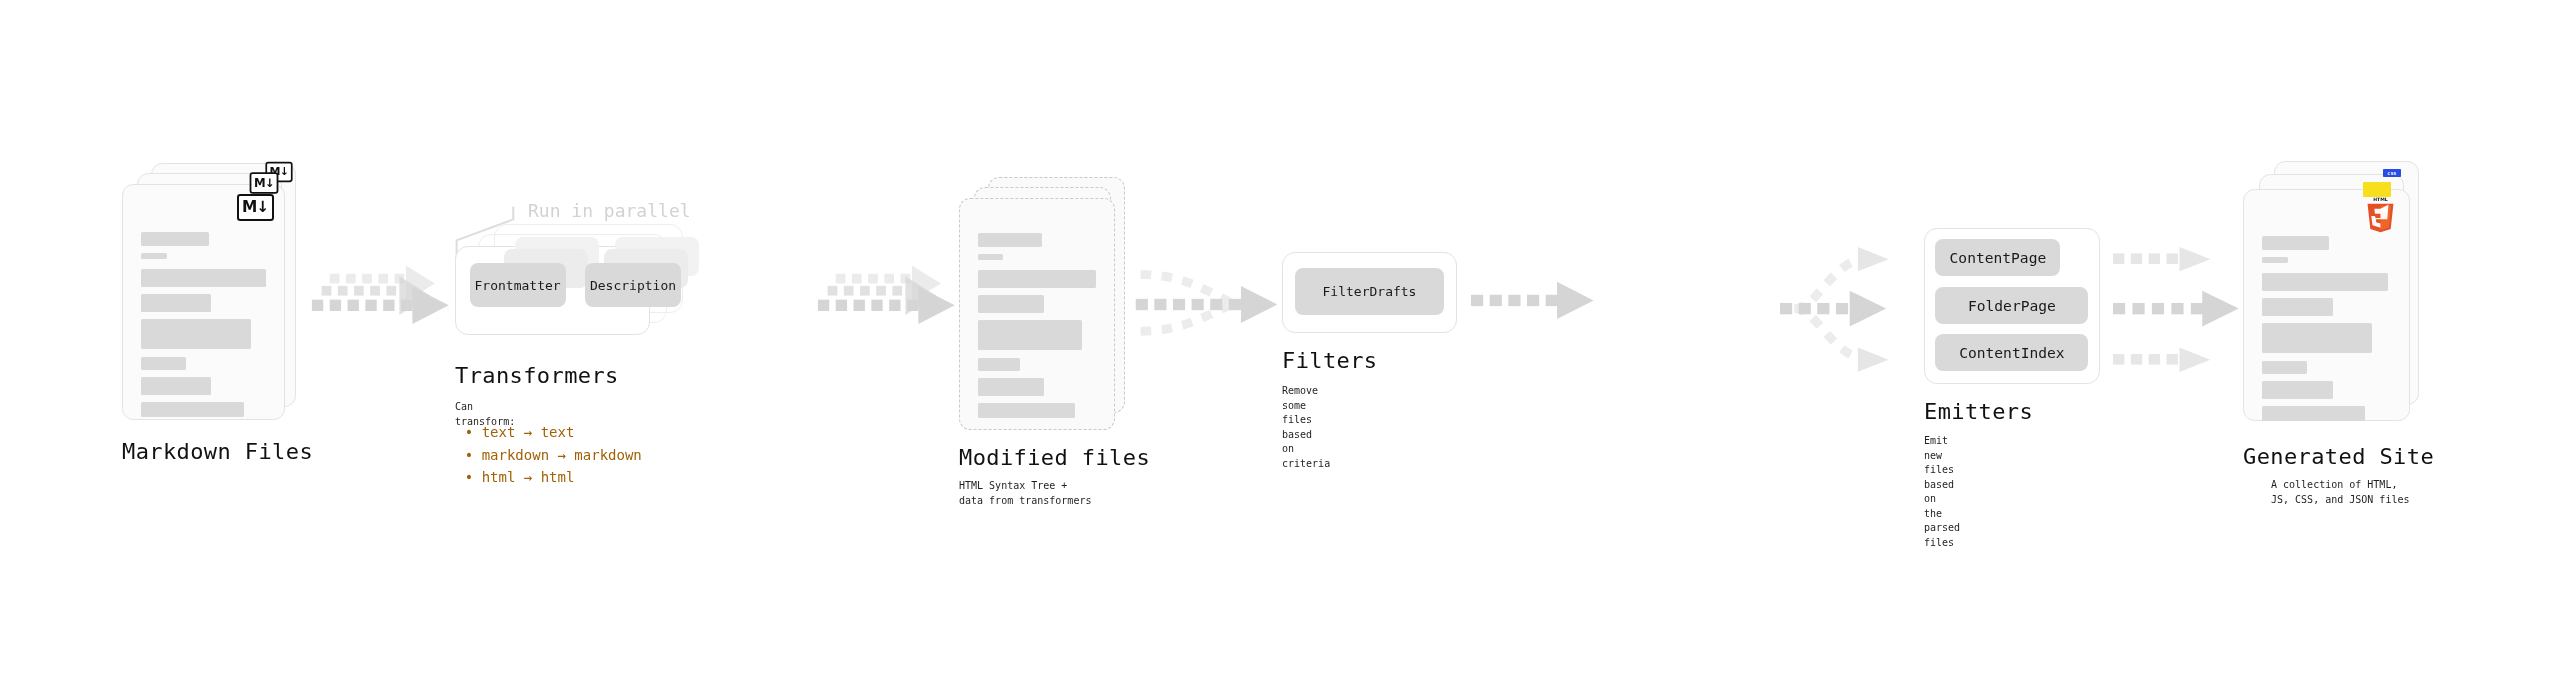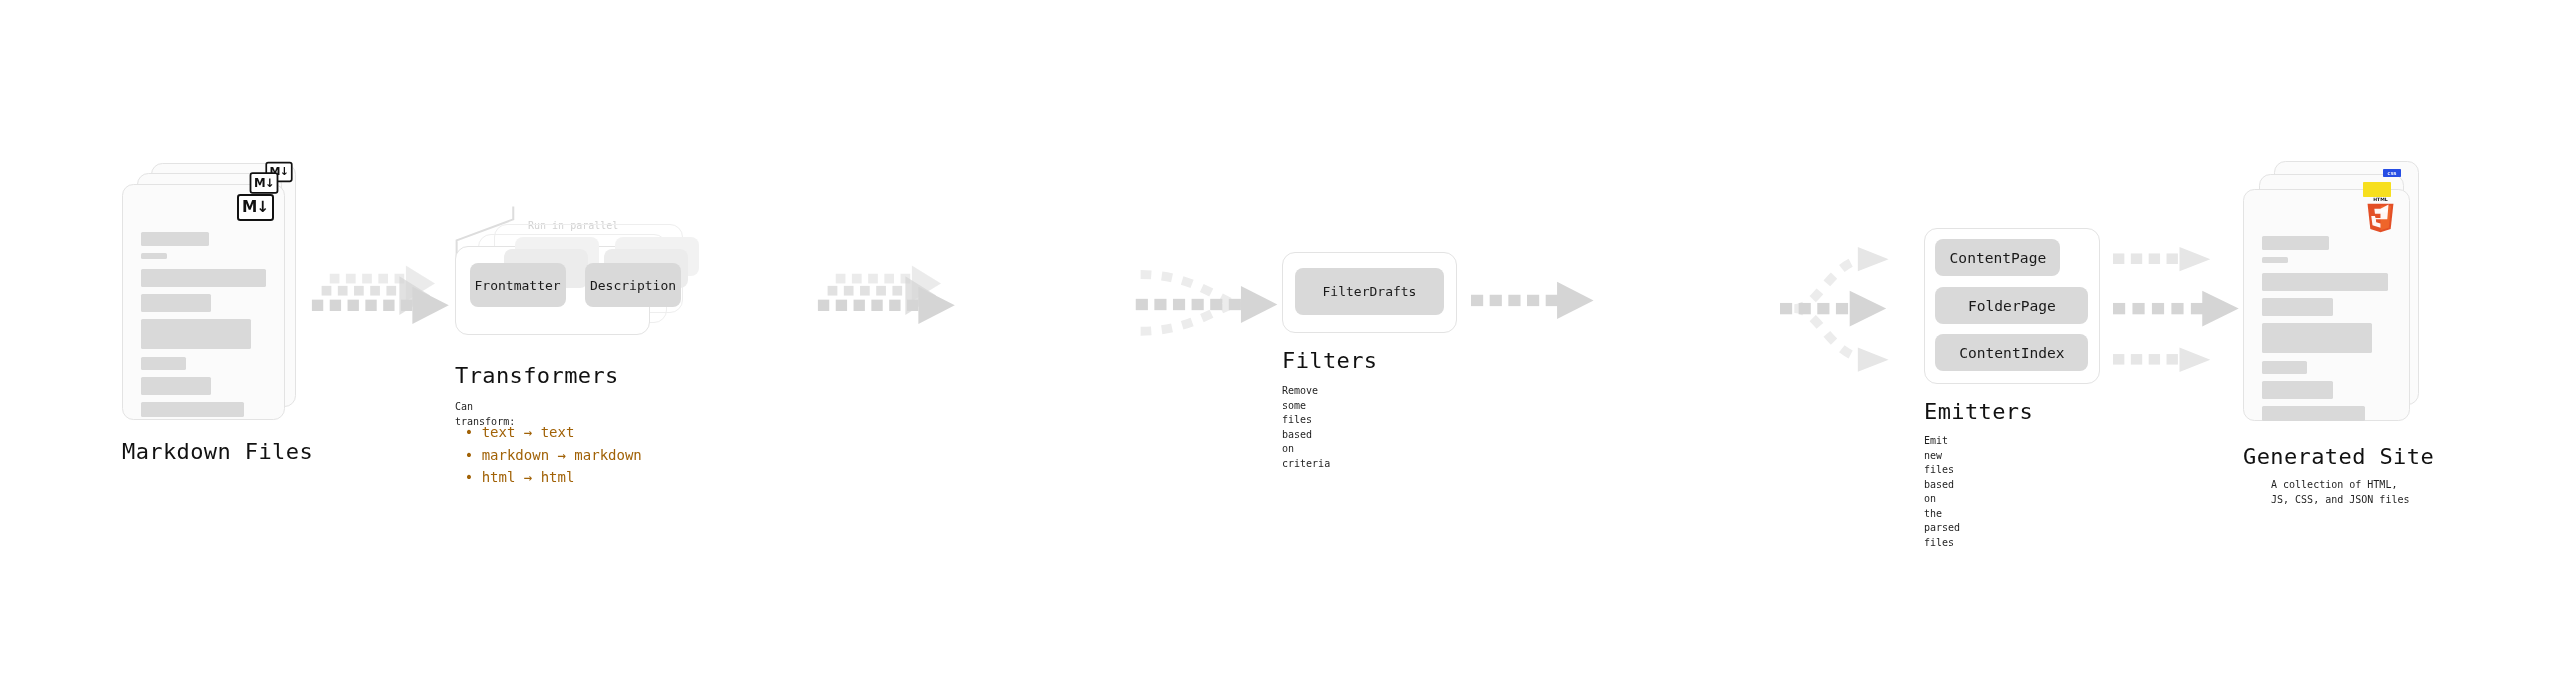--- a/index.html
+++ b/index.html
@@ -57,21 +57,21 @@
   
   .title{
     position:absolute;font-size:22px;color:#111;white-space:nowrap;
     letter-spacing:0.4px;
   }
   .sub{
     position:absolute;font-size:10px;color:#1f1f1f;line-height:1.45;
     white-space:pre-line;
   }
   .note{
-    position:absolute;font-size:10px;color:#d2d2d2;white-space:nowrap;margin-top:20px;
+    position:absolute;font-size:18px;color:#d2d2d2;white-space:nowrap;
   }
   .bullets{position:absolute;font-size:14px;color:#a16207;line-height:1.62;}
   .bullets div{white-space:nowrap;}
 
   svg{display:block;overflow:visible;}
   .svgwrap{position:absolute;}
 </style>
 </head>
 <body>
 
@@ -208,20 +208,41 @@
           <rect x="28" y="44" width="14" height="14"></rect>
         <rect x="50" y="44" width="14" height="14"></rect>
           <rect x="72" y="44" width="14" height="14"></rect>
         <rect x="94" y="44" width="14" height="14"></rect>
           <rect x="116" y="44" width="14" height="14"></rect>
         <path d="M130 28 L175 51 L130 74 Z"></path>
       </g>
     </svg>
   </div>
 
+  <div class="node" style="left:959px;top:177px;">
+    <div class="doc-stack" style="width:175px;height:268px;">
+      <div class="doc dashed" style="left:29px;top:0px;width:137px;height:236px;"></div>
+      <div class="doc dashed" style="left:14.6px;top:9.8px;width:137px;height:236px;"></div>
+      <div class="doc dashed" style="left:0px;top:21px;width:156px;height:232px;">
+        <div class="bars" style="top:34px;">
+          <div class="bar" style="width:54%;height:14px;"></div>
+          <div class="bar" style="width:21%;height:5.7px;margin-bottom:9.8px;"></div>
+          <div class="bar" style="width:100%;height:18px;"></div>
+          <div class="bar" style="width:56%;height:18px;"></div>
+          <div class="bar" style="width:88%;height:30px;"></div>
+          <div class="bar" style="width:36%;height:13px;"></div>
+          <div class="bar" style="width:56%;height:18px;"></div>
+          <div class="bar" style="width:82%;height:14.6px;"></div>
+        </div>
+      </div>
+    </div>
+    <div class="title" style="left:0px;top:268px;">Modified files</div>
+    <div class="sub" style="left:0px;top:302px;">HTML Syntax Tree +
+data from transformers</div>
+  </div>
 
   <div class="svgwrap" style="left:1134px;top:260px;">
     <svg width="154" height="89" viewBox="0 0 190 110">
       <g stroke="#ececec" stroke-width="11" fill="none" stroke-dasharray="13 13" stroke-linecap="butt">
         <path d="M8 18 C 60 18, 90 38, 118 52"></path>
         <path d="M8 88 C 60 88, 90 68, 118 56"></path>
       </g>
       <g fill="#d5d5d5">
         <rect x="2" y="48" width="15" height="14"></rect>
           <rect x="25" y="48" width="15" height="14"></rect>

